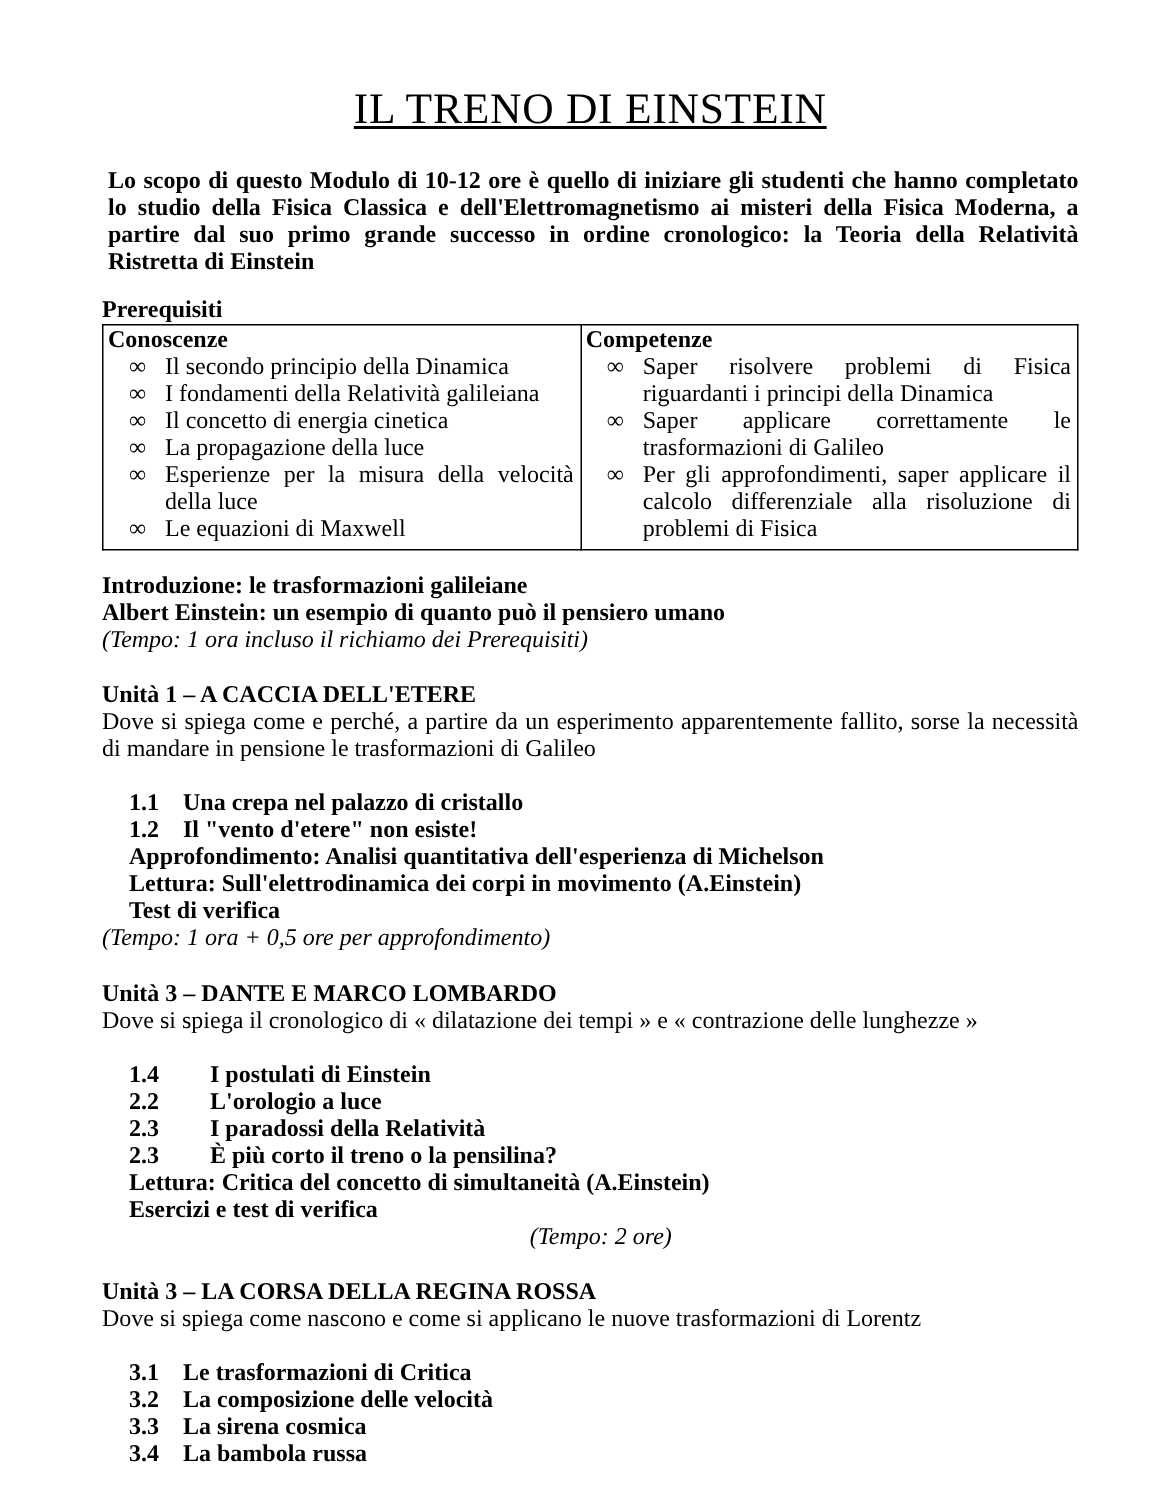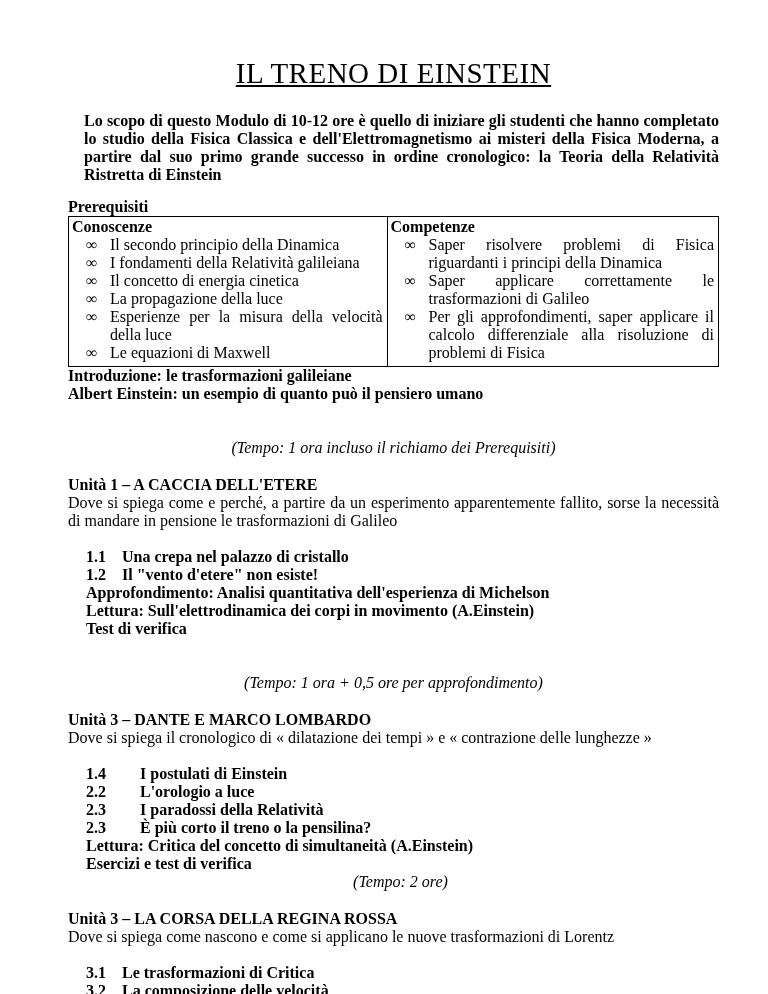--- a/index.html
+++ b/index.html
@@ -10,36 +10,36 @@
     color:#000;font-size:16px;line-height:18px;overflow:hidden;
   }
   .title{
     font-family:"Liberation Serif","DejaVu Serif",serif;
     font-size:29px;font-weight:400;line-height:34px;
     text-align:center;text-decoration:underline;
     margin:0 0 22px 0;letter-spacing:0.5px;
   }
   .jtext{text-align:justify;}
   .bold{font-weight:bold;}
-  .intro{font-weight:bold;margin:0 0 14px 16px;}
+  .intro{font-weight:bold;margin:0 0 14px 4px;}
   .prereq-label{font-weight:bold;}
-  table.prereq{width:100%;border-collapse:collapse;margin:0 0 0 0;}
+  table.prereq{width:100%;border-collapse:collapse;margin:0 0 15px 0;}
   table.prereq td{
     border:1.5px solid #000;vertical-align:top;
     padding:1px 4px 4px 3px;font-size:16px;line-height:18px;
   }
   td.cell-left{width:49%;}
   td.cell-right{width:51%;}
   .cell-header{font-weight:bold;}
   .titem{display:flex;padding-left:14px;}
   .titem .bullet{flex:none;width:24px;}
   .titem .tx{flex:1;}
   .intro-sec{margin:0 0 18px 0;}
   .tempo{font-style:italic;text-align:center;}
-  .tempo-center{text-align:center;margin-top:36px;}
+  .tempo-center{text-align:left;}
   .tempo-left{padding-left:14px;}
   .unit{margin-top:19px;}
   .u-head{font-weight:bold;}
   .u-items{margin:18px 0 0 18px;font-weight:bold;}
   .u-item{display:flex;}
   .u-item .num{flex:none;width:36px;}
   .u-items.wide .u-item .num{width:54px;}
   .u-extra{font-weight:bold;padding-left:18px;}
 </style>
 </head>

